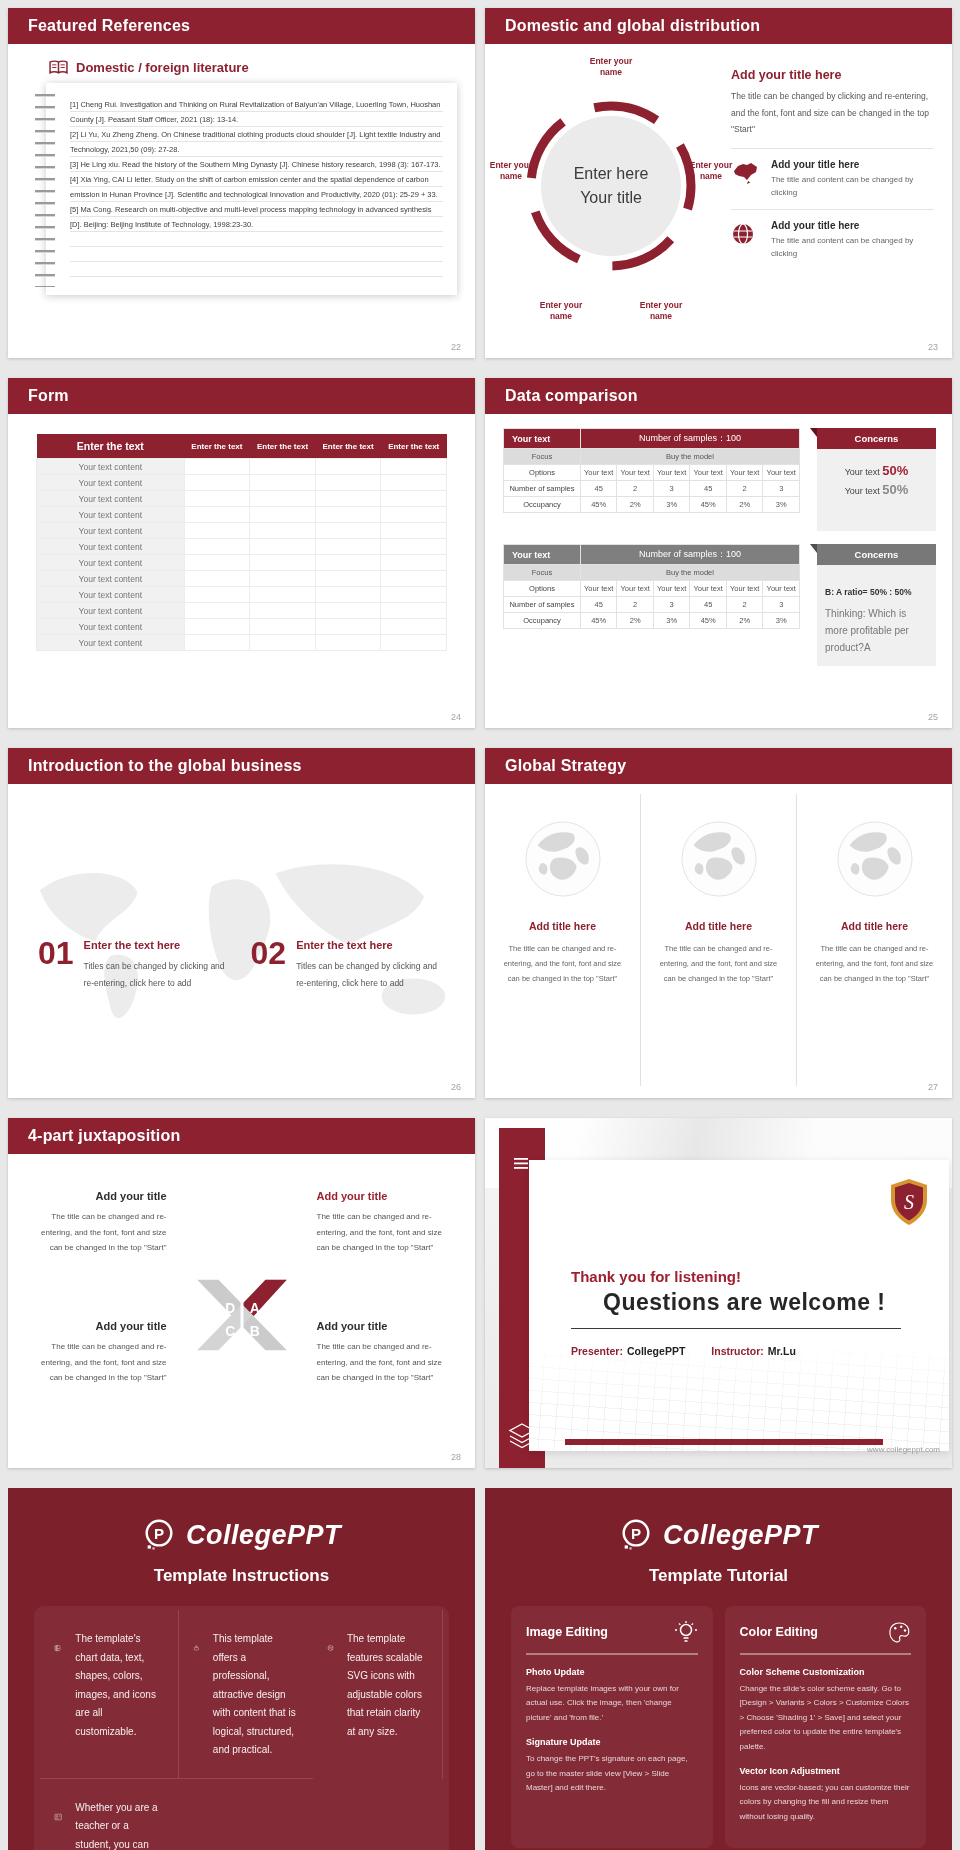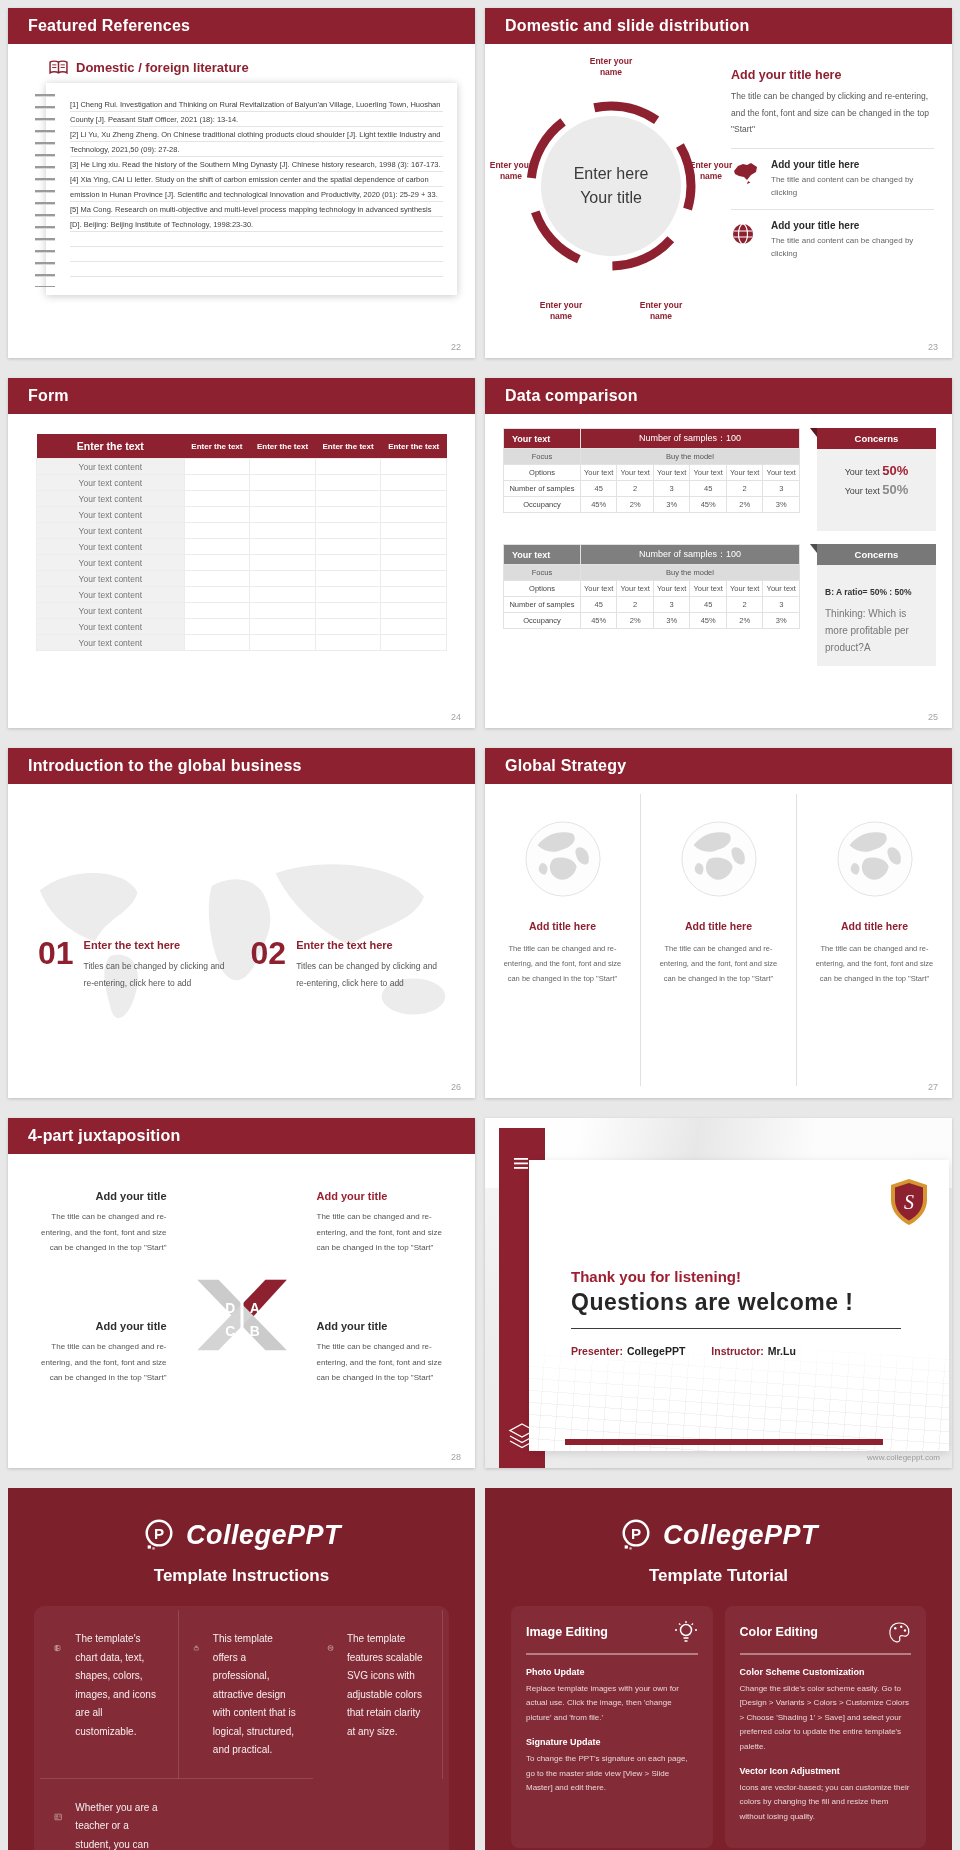--- a/index.html
+++ b/index.html
@@ -149,34 +149,34 @@
   .t-sidebar { position:absolute; left:14px; top:10px; bottom:0; width:46px; background:#8e2130; }
   .t-burger { position:absolute; left:15px; top:30px; }
   .t-diamond { position:absolute; left:8px; bottom:18px; }
   .t-card {
     position:absolute; left:44px; top:42px; right:3px; bottom:17px; background:#fff;
     box-shadow:0 2px 8px rgba(0,0,0,.12);
   }
   .t-shield { position:absolute; right:20px; top:18px; }
   .t-body { position:absolute; left:42px; top:108px; right:40px; }
   .t-line1 { font-size:15px; font-weight:bold; color:#9e1f30; margin-bottom:4px; }
-  .t-line2 { font-size:23px; font-weight:bold; color:#262626; letter-spacing:.5px; }
+  .t-line2 { font-size:23px; font-weight:bold; color:#262626; letter-spacing:.5px;margin-left:32px; }
   .t-rule { border:none; border-top:1.5px solid #3a3a3a; width:330px; margin:12px 0 16px; }
   .t-people { font-size:10.5px; font-weight:bold; color:#222; display:flex; gap:26px; }
   .t-people .lab { color:#8e2130; margin-right:4px; }
   .t-mesh {
     position:absolute; left:0; right:0; bottom:0; height:110px; opacity:.5;
     background-image:
       repeating-linear-gradient(94deg, rgba(160,140,140,.22) 0 1px, transparent 1px 16px),
       repeating-linear-gradient(4deg, rgba(160,140,140,.22) 0 1px, transparent 1px 12px);
     -webkit-mask-image:linear-gradient(180deg, transparent, #000 60%);
             mask-image:linear-gradient(180deg, transparent, #000 60%);
   }
   .t-redbar { position:absolute; left:36px; bottom:6px; width:318px; height:6px; background:#8e2130; }
-  .t-site { position:absolute; right:12px; bottom:6px; font-size:8px; color:#9a9a9a; }
+  .t-site { position:absolute; right:12px; bottom:14px; font-size:8px; color:#9a9a9a; }
 
   
   .panel { background:#7c202c; padding:30px 26px 0; position:relative; }
   .logo-row { display:flex; justify-content:center; align-items:center; gap:10px; }
   .logo-text { color:#fff; font-size:27px; font-weight:bold; font-style:italic; letter-spacing:.5px; }
   .panel-title { text-align:center; color:#fff; font-size:17px; font-weight:bold; margin:14px 0 20px; }
   .instr-card {
     background:rgba(255,255,255,.055); border-radius:10px;
     display:grid; grid-template-columns:1fr 1fr 1fr; padding:4px 6px;
   }
@@ -216,21 +216,21 @@
           <p>[3] He Ling xiu. Read the history of the Southern Ming Dynasty [J]. Chinese history research, 1998 (3): 167-173.</p>
           <p>[4] Xia Ying, CAI Li letter. Study on the shift of carbon emission center and the spatial dependence of carbon emission in Hunan Province [J]. Scientific and technological Innovation and Productivity, 2020 (01): 25-29 + 33.</p>
           <p>[5] Ma Cong. Research on multi-objective and multi-level process mapping technology in advanced synthesis [D]. Beijing: Beijing Institute of Technology, 1998:23-30.</p>
         </div>
     </div>
     <div class="pagenum">22</div>
   </div>
 
   <div class="slide">
     <div class="titlebar">
-      <span>Domestic and slide distribution</span>
+      <span>Domestic and global distribution</span>
     </div>
     <div class="dist-content">
       <div class="diagram">
         <svg width="176" height="176" viewBox="0 0 176 176">
           <circle cx="88" cy="88" r="70" fill="#ebebeb"></circle>
           <circle cx="88" cy="88" r="80" fill="none" stroke="#8e2130" stroke-width="9" stroke-dasharray="66 34.5" stroke-dashoffset="118" transform="rotate(-90 88 88)"></circle>
         </svg>
         <div class="diag-center">
           <div>Enter here</div>
           <div>Your title</div>

